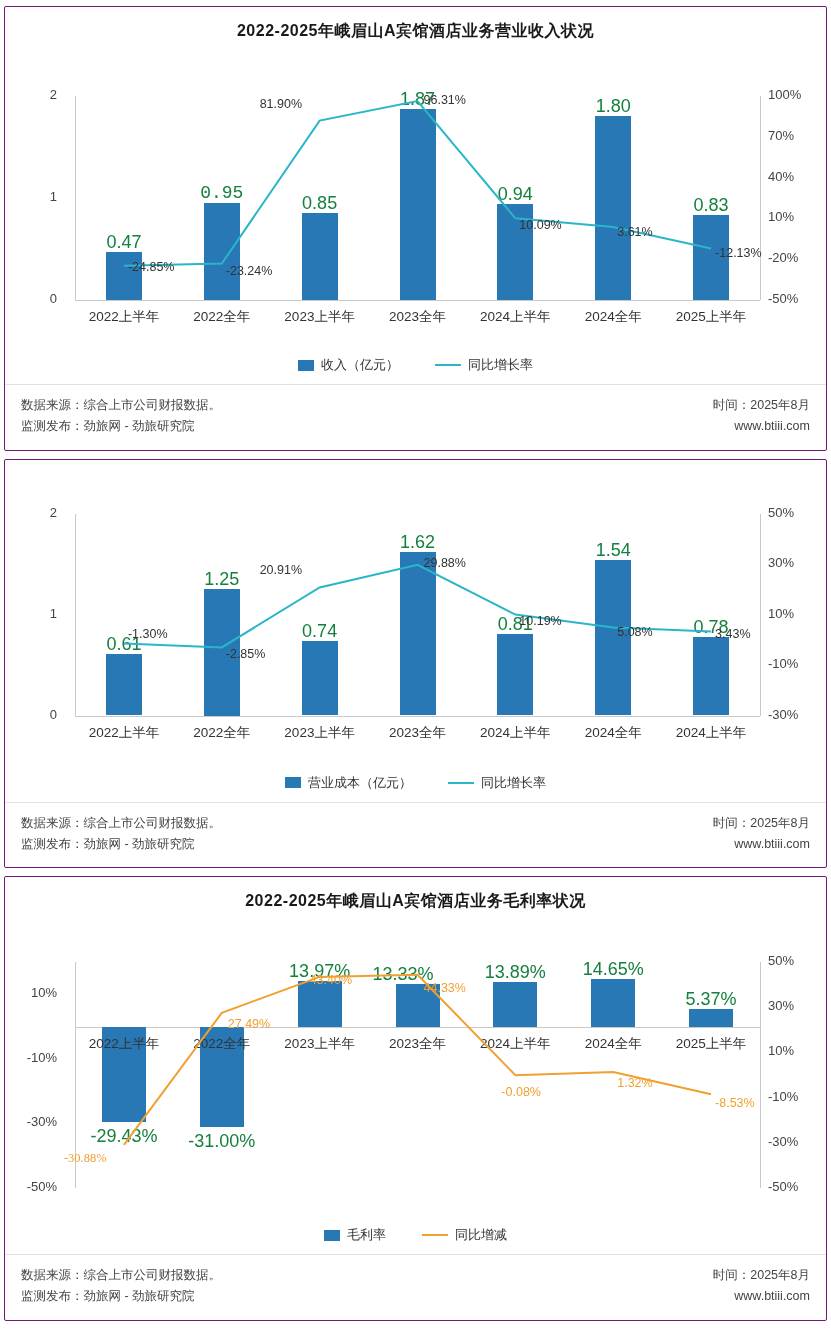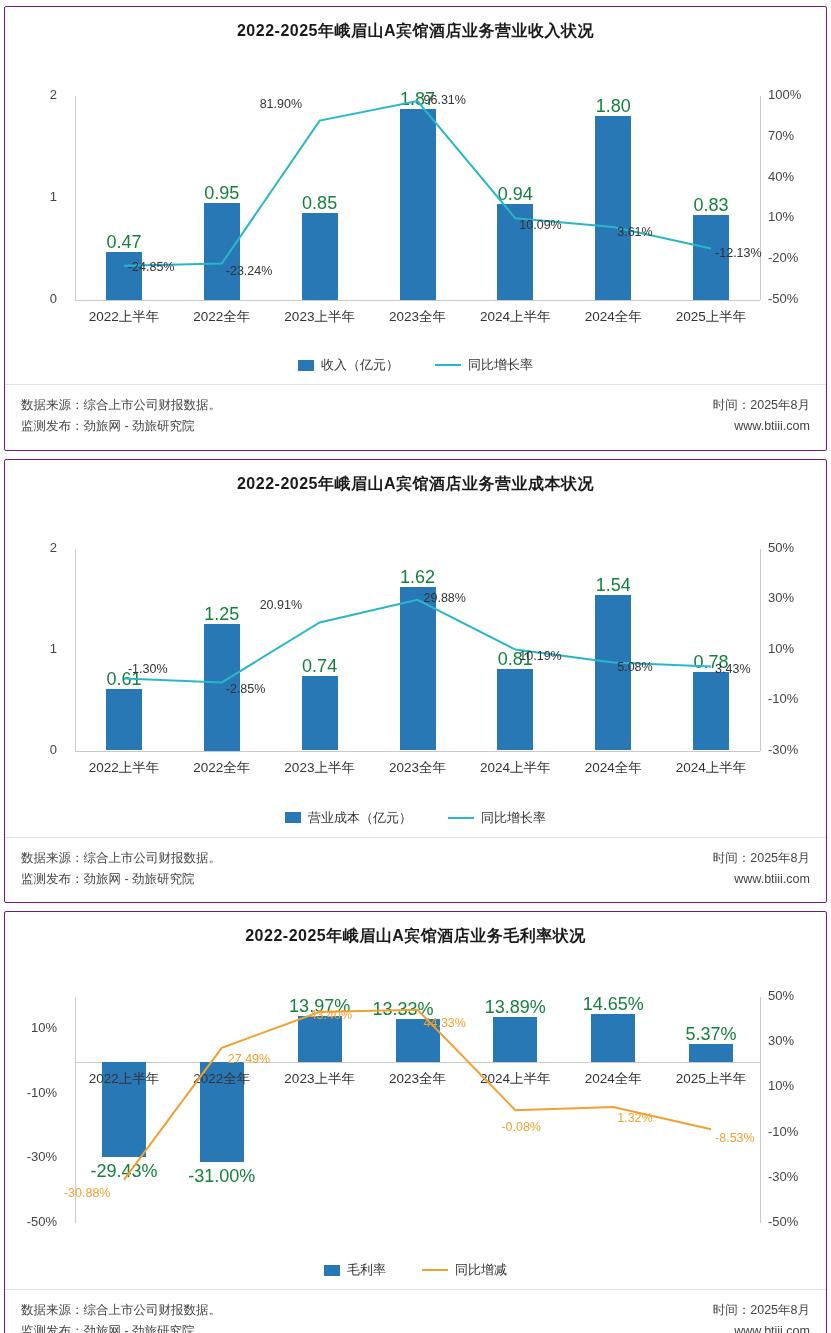--- a/index.html
+++ b/index.html
@@ -38,21 +38,21 @@
       <div class="tick" style="left: 753px; top: 241px;">-50%</div>
       <div class="tick" style="left: 753px; top: 200.2px;">-20%</div>
       <div class="tick" style="left: 753px; top: 159.4px;">10%</div>
       <div class="tick" style="left: 753px; top: 118.6px;">40%</div>
       <div class="tick" style="left: 753px; top: 77.8px;">70%</div>
       <div class="tick" style="left: 753px; top: 37px;">100%</div>
       <div class="bar" style="left: 90.9286px; top: 202.06px; height: 47.94px; width: 36px; bottom: auto; background: rgb(40, 120, 181);"></div>
       <div class="bar-label" style="left: 63.9286px; width: 90px; top: 182.06px;">0.47</div>
       <div class="xtick" style="left: 53.9286px; width: 110px; top: 258px;">2022上半年</div>
       <div class="bar" style="left: 188.786px; top: 153.1px; height: 96.9px; width: 36px; bottom: auto; background: rgb(40, 120, 181);"></div>
-      <div class="bar-label" style="left: 161.786px; width: 90px; top: 133.1px;">0.95</div>
+      <div class="bar-label" style="left: 161.786px; width: 90px; top: 133.1px; font-family: Liberation Mono, monospace;">0.95</div>
       <div class="xtick" style="left: 151.786px; width: 110px; top: 258px;">2022全年</div>
       <div class="bar" style="left: 286.643px; top: 163.3px; height: 86.7px; width: 36px; bottom: auto; background: rgb(40, 120, 181);"></div>
       <div class="bar-label" style="left: 259.643px; width: 90px; top: 143.3px;">0.85</div>
       <div class="xtick" style="left: 249.643px; width: 110px; top: 258px;">2023上半年</div>
       <div class="bar" style="left: 384.5px; top: 59.26px; height: 190.74px; width: 36px; bottom: auto; background: rgb(40, 120, 181);"></div>
       <div class="bar-label" style="left: 357.5px; width: 90px; top: 39.26px;">1.87</div>
       <div class="xtick" style="left: 347.5px; width: 110px; top: 258px;">2023全年</div>
       <div class="bar" style="left: 482.357px; top: 154.12px; height: 95.88px; width: 36px; bottom: auto; background: rgb(40, 120, 181);"></div>
       <div class="bar-label" style="left: 455.357px; width: 90px; top: 134.12px;">0.94</div>
       <div class="xtick" style="left: 445.357px; width: 110px; top: 258px;">2024上半年</div>
@@ -89,21 +89,20 @@
       <div>监测发布：劲旅网 - 劲旅研究院</div>
     </div>
     <div class="right">
       <div>时间：2025年8月</div>
       <div>www.btiii.com</div>
     </div>
   </div>
 </div>
 
 <div class="card">
-  <div class="card-title">2022-2025年峨眉山A宾馆酒店业务营业成本状况</div>
   <div class="plot" id="plot1">
       <div class="axis-line" style="left: 60px; top: 46px; width: 1px; height: 202px;"></div>
       <div class="axis-line" style="left: 745px; top: 46px; width: 1px; height: 202px;"></div>
       <div class="axis-line" style="left: 60px; top: 248px; width: 685px; height: 1px;"></div>
       <div class="tick" style="right: 759px; top: 239px;">0</div>
       <div class="tick" style="right: 759px; top: 138px;">1</div>
       <div class="tick" style="right: 759px; top: 37px;">2</div>
       <div class="tick" style="left: 753px; top: 239px;">-30%</div>
       <div class="tick" style="left: 753px; top: 188.5px;">-10%</div>
       <div class="tick" style="left: 753px; top: 138px;">10%</div>
@@ -196,21 +195,21 @@
       <div class="xtick" style="left: 445.357px; width: 110px; top: 114.571px;">2024上半年</div>
       <div class="bar" style="left: 576.214px; top: 59.2729px; height: 47.2986px; width: 44px; bottom: auto; background: rgb(40, 120, 181);"></div>
       <div class="bar-label" style="left: 553.214px; width: 90px; top: 39.2729px;">14.65%</div>
       <div class="xtick" style="left: 543.214px; width: 110px; top: 114.571px;">2024全年</div>
       <div class="bar" style="left: 674.071px; top: 89.234px; height: 17.3374px; width: 44px; bottom: auto; background: rgb(40, 120, 181);"></div>
       <div class="bar-label" style="left: 651.071px; width: 90px; top: 69.234px;">5.37%</div>
       <div class="xtick" style="left: 641.071px; width: 110px; top: 114.571px;">2025上半年</div>
       <svg class="overlay" width="811" height="300">
         <path d="M108.92857142857143 224.78879999999998 L206.78571428571428 92.8726 L304.64285714285717 56.916 L402.5 54.8142 L500.3571428571429 155.18079999999998 L598.2142857142858 152.0168 L696.0714285714286 174.2778 " fill="none" stroke="#f0a030" stroke-width="2"></path>
       </svg>
-      <div class="lbl-line" style="color: rgb(240, 160, 48); left: 48.9286px; top: 230.789px;">-30.88%</div>
+      <div class="lbl-line" style="color: rgb(240, 160, 48); left: 48.9286px; top: 230.789px; font-family: Liberation Serif, serif;">-30.88%</div>
       <div class="lbl-line" style="color: rgb(240, 160, 48); left: 212.786px; top: 96.8726px;">27.49%</div>
       <div class="lbl-line" style="color: rgb(240, 160, 48); left: 294.643px; top: 52.916px;">43.40%</div>
       <div class="lbl-line" style="color: rgb(240, 160, 48); left: 408.5px; top: 60.8142px;">44.33%</div>
       <div class="lbl-line" style="color: rgb(240, 160, 48); left: 486.357px; top: 165.181px;">-0.08%</div>
       <div class="lbl-line" style="color: rgb(240, 160, 48); left: 602.214px; top: 156.017px;">1.32%</div>
       <div class="lbl-line" style="color: rgb(240, 160, 48); left: 700.071px; top: 176.278px;">-8.53%</div>
     </div>
   <div class="legend">
     <div class="legend-item">
       <span class="lg-box"></span>

